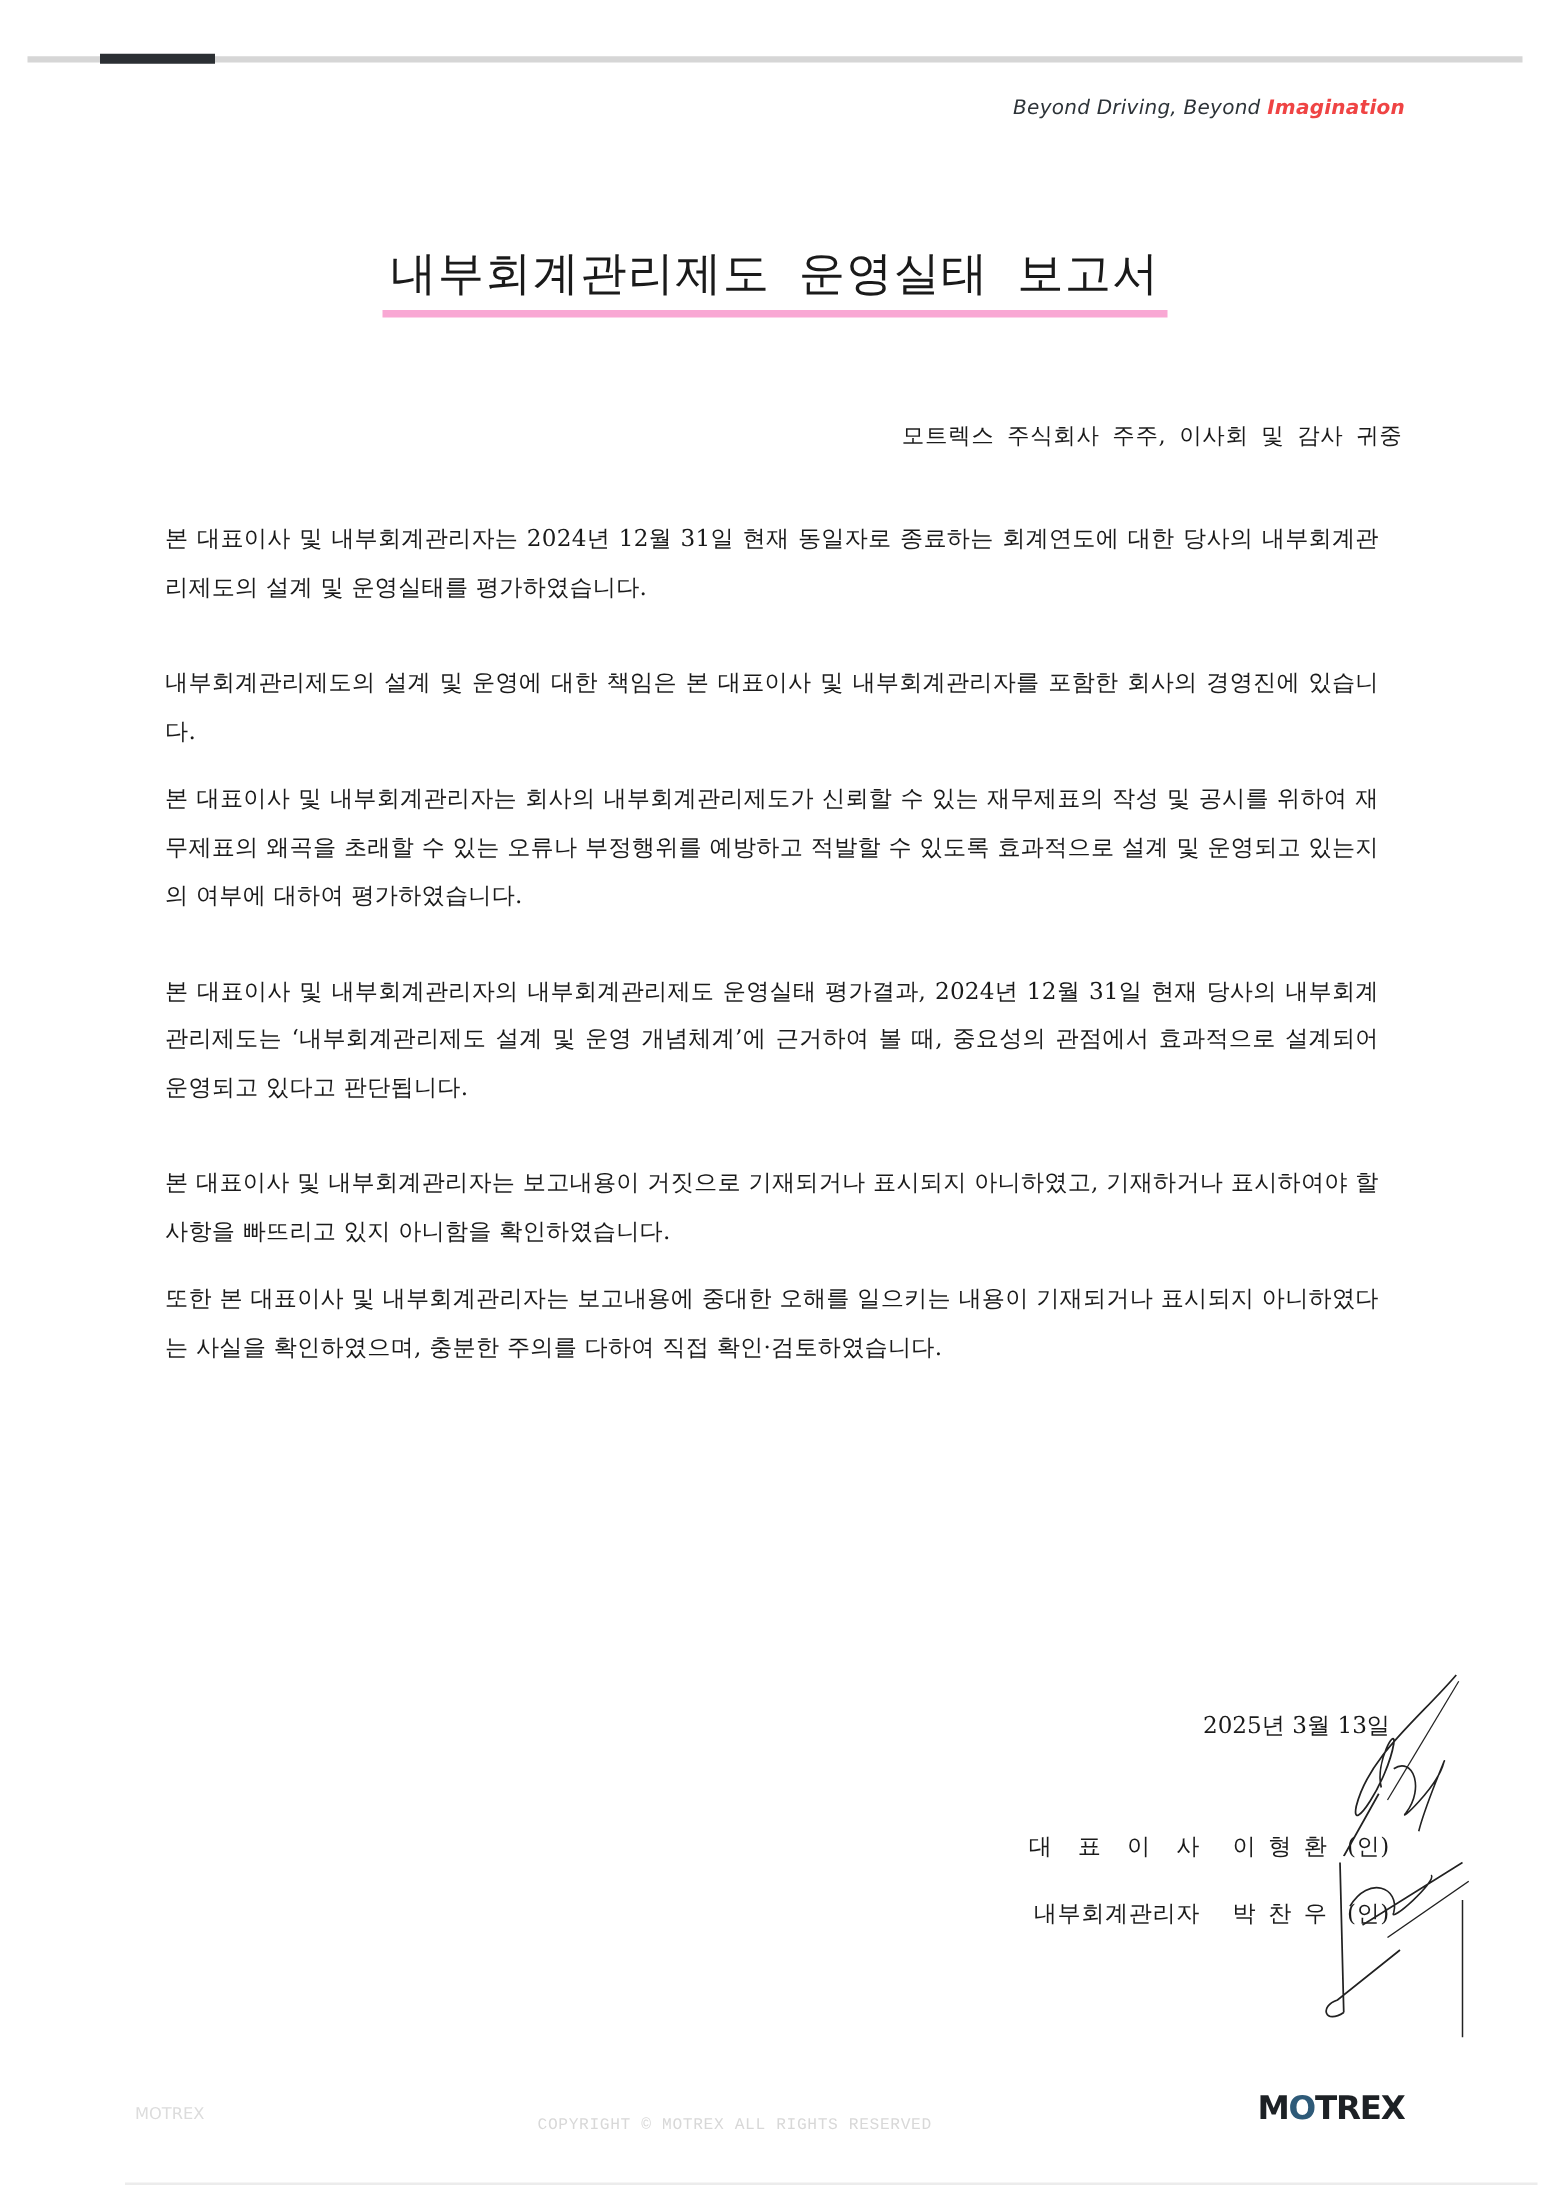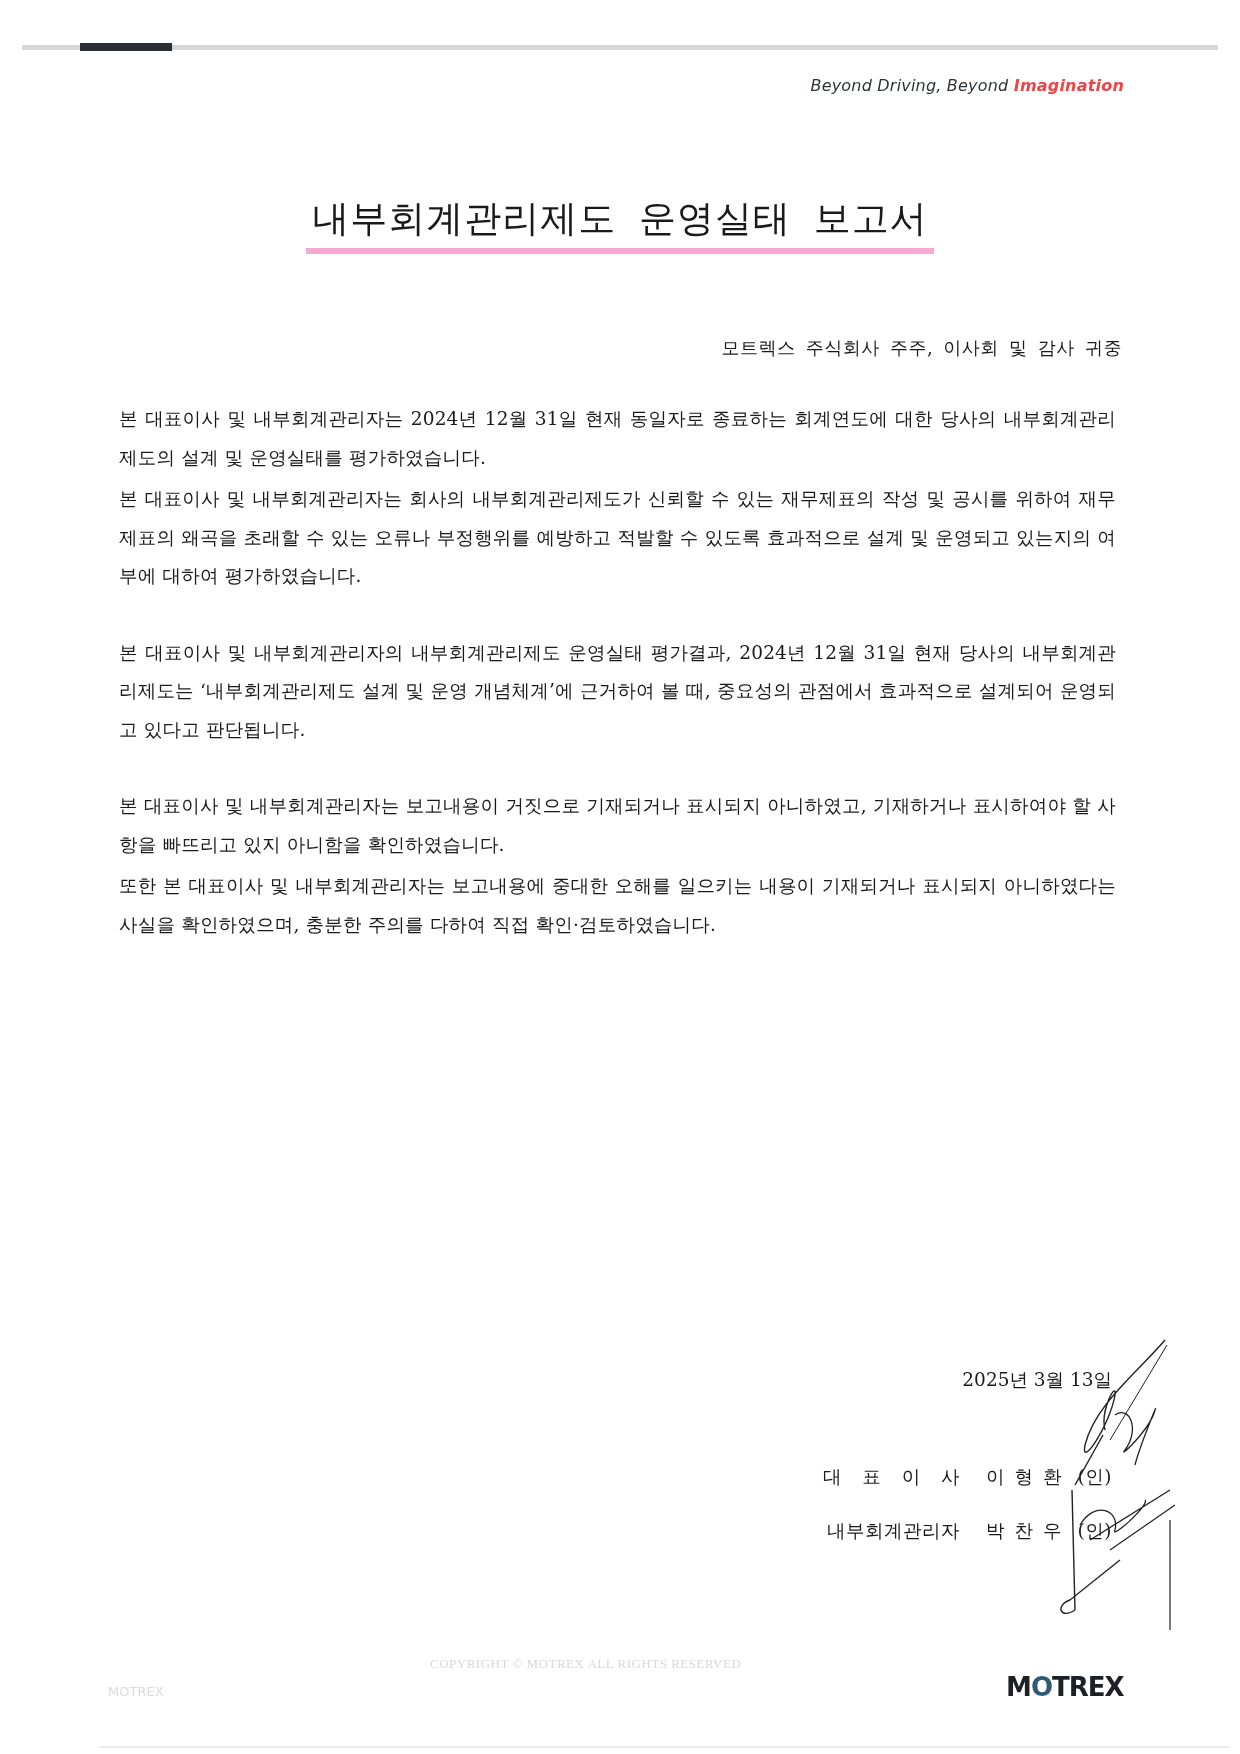--- a/index.html
+++ b/index.html
@@ -71,21 +71,21 @@
       position: absolute;
       left: 116px;
       width: 1003px;
       top: 397px;
       font-size: 18.5px;
       line-height: 38.5px;
       text-align: justify;
       letter-spacing: 0.2px;
     }
     .body p {
-      margin: 3px;
+      margin: 16px;
     }
     .body p.gap {
       margin-top: 38px;
     }
     .date {
       position: absolute;
       right: 128px;
       top: 1367px;
       font-size: 18.5px;
     }
@@ -108,22 +108,22 @@
       position: absolute;
       left: 108px;
       top: 1684px;
       font-family: "DejaVu Sans", "Liberation Sans", sans-serif;
       font-size: 13px;
       color: #dcdcdc;
     }
     .footer-copy {
       position: absolute;
       left: 430px;
-      top: 1656px;
-      font-family: Liberation Serif, serif;
+      top: 1692px;
+      font-family: Liberation Mono, monospace;
       font-size: 13px;
       color: #d8d8d8;
       letter-spacing: 0.5px;
     }
     .footer-logo {
       position: absolute;
       left: 1006px;
       top: 1672px;
       font-family: "DejaVu Sans", "Liberation Sans", sans-serif;
       font-weight: bold;
@@ -152,20 +152,21 @@
 </div>
 
 <div class="title">
   <span>내부회계관리제도 운영실태 보고서</span>
 </div>
 
 <div class="addressee">모트렉스 주식회사 주주, 이사회 및 감사 귀중</div>
 
 <div class="body">
   <p>본 대표이사 및 내부회계관리자는 2024년 12월 31일 현재 동일자로 종료하는 회계연도에 대한 당사의 내부회계관리제도의 설계 및 운영실태를 평가하였습니다.</p>
+  <p class="gap">내부회계관리제도의 설계 및 운영에 대한 책임은 본 대표이사 및 내부회계관리자를 포함한 회사의 경영진에 있습니다.</p>
   <p>본 대표이사 및 내부회계관리자는 회사의 내부회계관리제도가 신뢰할 수 있는 재무제표의 작성 및 공시를 위하여 재무제표의 왜곡을 초래할 수 있는 오류나 부정행위를 예방하고 적발할 수 있도록 효과적으로 설계 및 운영되고 있는지의 여부에 대하여 평가하였습니다.</p>
   <p class="gap">본 대표이사 및 내부회계관리자의 내부회계관리제도 운영실태 평가결과, 2024년 12월 31일 현재 당사의 내부회계관리제도는 ‘내부회계관리제도 설계 및 운영 개념체계’에 근거하여 볼 때, 중요성의 관점에서 효과적으로 설계되어 운영되고 있다고 판단됩니다.</p>
   <p class="gap">본 대표이사 및 내부회계관리자는 보고내용이 거짓으로 기재되거나 표시되지 아니하였고, 기재하거나 표시하여야 할 사항을 빠뜨리고 있지 아니함을 확인하였습니다.</p>
   <p>또한 본 대표이사 및 내부회계관리자는 보고내용에 중대한 오해를 일으키는 내용이 기재되거나 표시되지 아니하였다는 사실을 확인하였으며, 충분한 주의를 다하여 직접 확인·검토하였습니다.</p>
 </div>
 
 <div class="date">2025년 3월 13일</div>
 
 <div class="sig-line sig1">
   <span class="role">대 표 이 사</span><span class="name">이형환</span><span class="seal">(인)</span>

